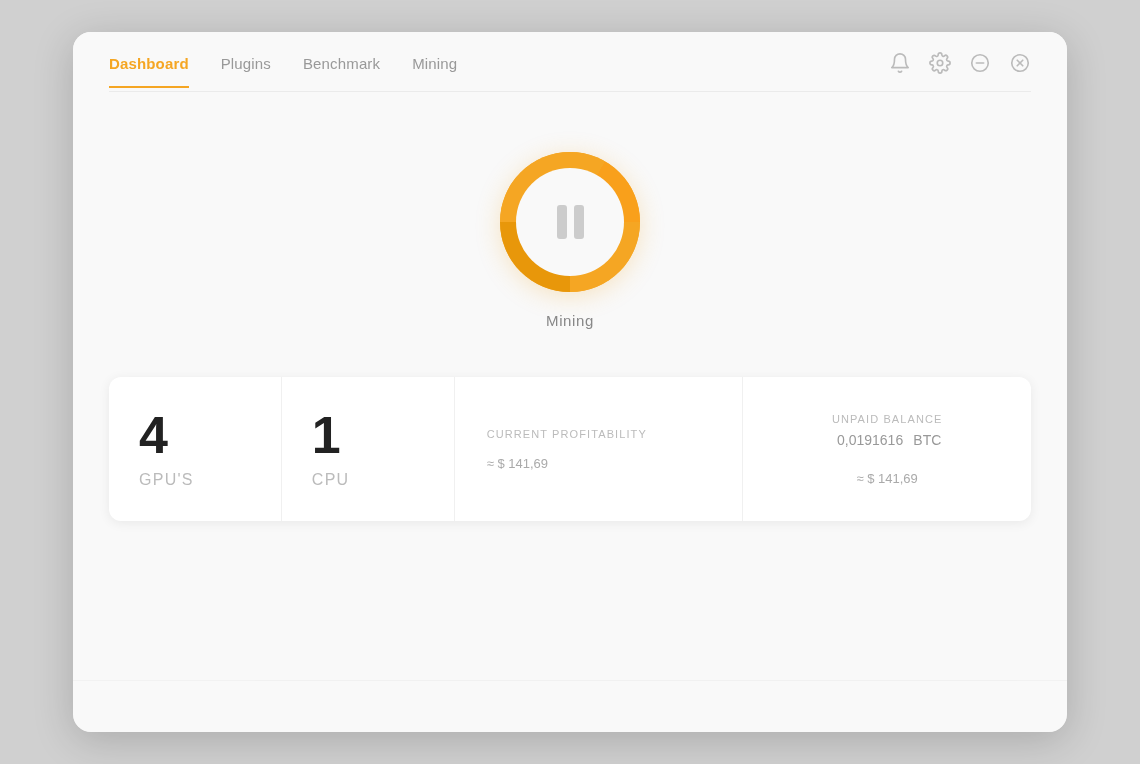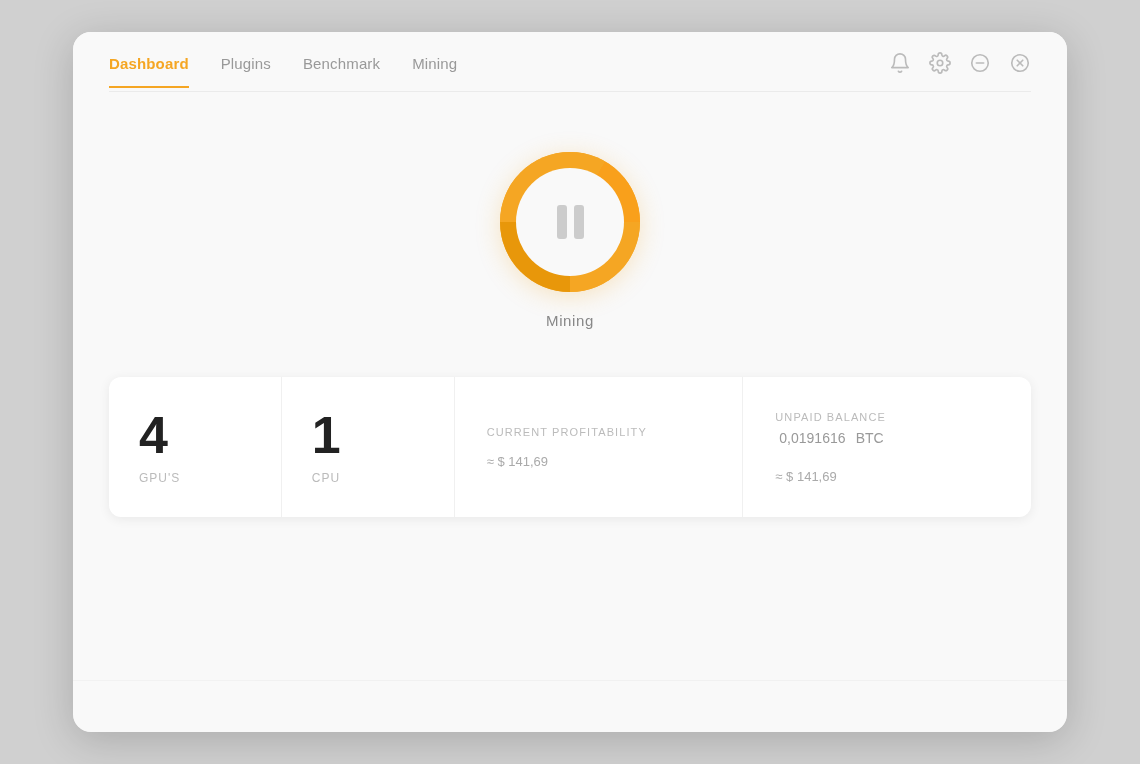--- a/index.html
+++ b/index.html
@@ -179,39 +179,40 @@
 
     .stat-number {
       font-size: 52px;
       font-weight: 700;
       color: #222;
       line-height: 1;
       margin-bottom: 10px;
     }
 
     .stat-label {
-      font-size: 12px;
+      font-size: 16px;
       color: #bbb;
       letter-spacing: 0.08em;
       text-transform: uppercase;
       font-weight: 500;
     }
 
     .stat-card-wide {
       flex: 2;
       padding: 28px 32px;
       display: flex;
       flex-direction: column;
       align-items: flex-start;
       justify-content: center;
       border-right: 1px solid #f0f0f0;
     }
 
     .stat-card-wide:last-child {
       border-right: none;
+      align-items: center;
     }
 
     .stat-title {
       font-size: 11px;
       color: #bbb;
       letter-spacing: 0.1em;
       text-transform: uppercase;
       font-weight: 500;
       margin-bottom: 0;
     }

